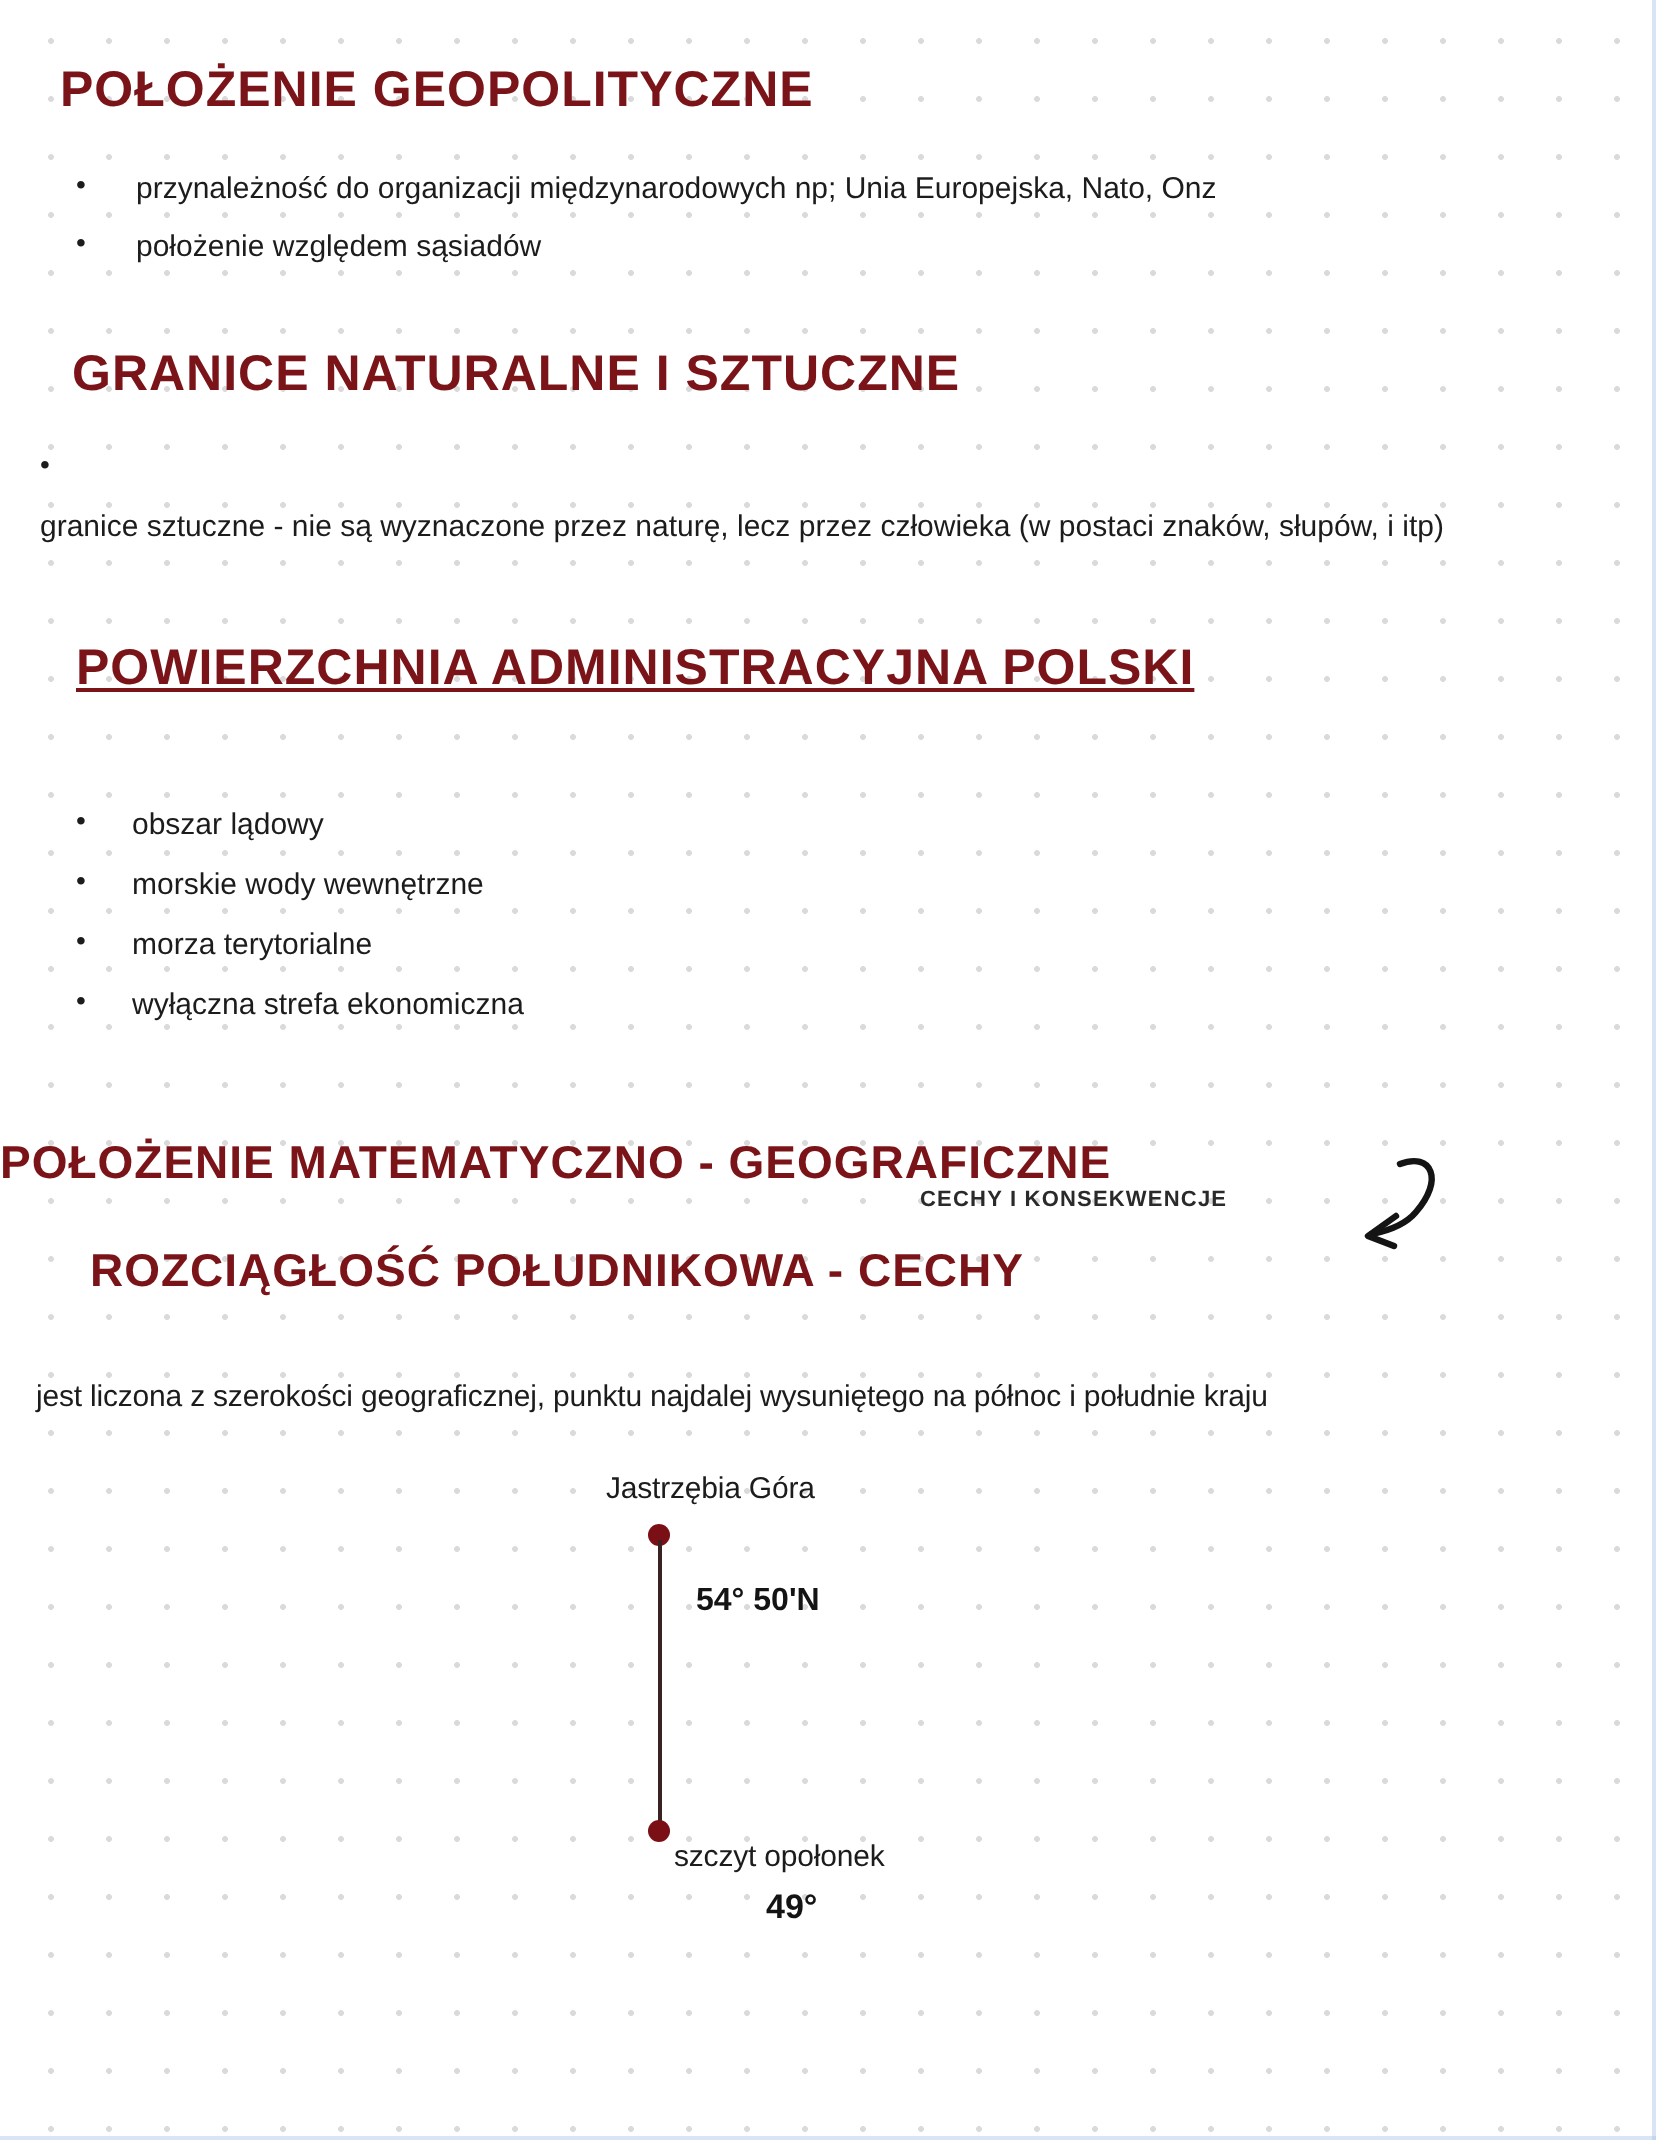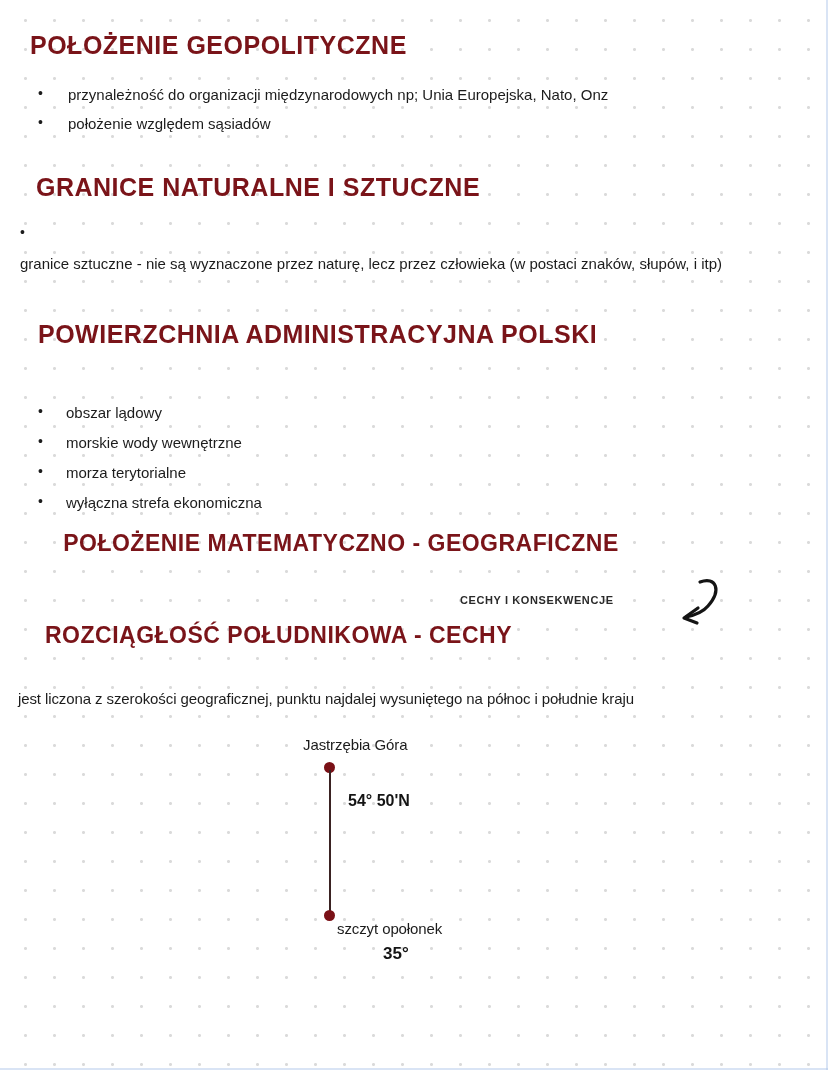--- a/index.html
+++ b/index.html
@@ -88,21 +88,21 @@
     <div class="bullet-row">
       <span class="bullet-dot" style="width:35px;">•</span>
     </div>
     <div class="bullet-row">
 
       <span class="bullet-dot" style="width:35px; margin-left:-35px;">•</span>
       <span class="bullet-text">granice sztuczne - nie są wyznaczone przez naturę, lecz przez człowieka (w postaci znaków, słupów, i itp)</span>
     </div>
   </div>
 
-  <h1 class="note-h abs" style="left:38px; top:320px;">POWIERZCHNIA ADMINISTRACYJNA POLSKI</h1>
+  <h1 class="note-h abs" style="left:38px; top:320px;text-decoration:underline;">POWIERZCHNIA ADMINISTRACYJNA POLSKI</h1>
 
 
   <div class="abs" style="left:38px; top:404px;">
     <div class="bullet-row" style="height:30px;">
       <span class="bullet-dot" style="width:28px;">•</span>
       <span class="bullet-text">obszar lądowy</span>
     </div>
     <div class="bullet-row" style="height:30px;">
       <span class="bullet-dot" style="width:28px;">•</span>
       <span class="bullet-text">morskie wody wewnętrzne</span>
@@ -110,21 +110,21 @@
     <div class="bullet-row" style="height:30px;">
       <span class="bullet-dot" style="width:28px;">•</span>
       <span class="bullet-text">morza terytorialne</span>
     </div>
     <div class="bullet-row" style="height:30px;">
       <span class="bullet-dot" style="width:28px;">•</span>
       <span class="bullet-text">wyłączna strefa ekonomiczna</span>
     </div>
   </div>
 
-  <h1 class="note-h abs" style="left:0; top:530px; width:682px; text-align:center; font-size:23px;">POŁOŻENIE MATEMATYCZNO - GEOGRAFICZNE</h1>
+  <h1 class="note-h abs" style="left:0; top:568px; width:682px; text-align:left; font-size:23px;">POŁOŻENIE MATEMATYCZNO - GEOGRAFICZNE</h1>
 
   <div class="small-caps-sub abs" style="left:460px; top:594px;">CECHY I KONSEKWENCJE</div>
 
   <svg class="abs" style="left:672px; top:574px;" width="58" height="52" viewBox="0 0 58 52">
     <path d="M28,8 C44,2 50,16 36,32 C31,38 24,41 14,43" stroke="#141414" stroke-width="3.2" fill="none" stroke-linecap="round"></path>
     <path d="M26,34 L12,44 L25,49" stroke="#141414" stroke-width="3.2" fill="none" stroke-linecap="round" stroke-linejoin="round"></path>
   </svg>
 
   <h1 class="note-h abs" style="left:45px; top:622px; font-size:23px;">ROZCIĄGŁOŚĆ POŁUDNIKOWA - CECHY</h1>
 
@@ -135,18 +135,18 @@
   <div class="hand-bold abs" style="left:348px; top:755px;margin-top:37px;">54° 50'N</div>
 
   <div class="dot-marker abs" style="left:324px; top:762px;"></div>
 
   <div class="meridian-line abs" style="left:329px; top:770px; height:146px;"></div>
 
   <div class="dot-marker abs" style="left:324px; top:910px;"></div>
 
   <div class="body-text abs" style="left:337px; top:920px;">szczyt opołonek</div>
 
-  <div class="hand-bold abs" style="left:383px; top:944px; font-size:17px;">35°</div>
+  <div class="hand-bold abs" style="left:383px; top:944px; font-size:17px;">49°</div>
 
 
   <div class="edge-right"></div>
   <div class="edge-bottom"></div>
 </div>
 
 </body></html>

